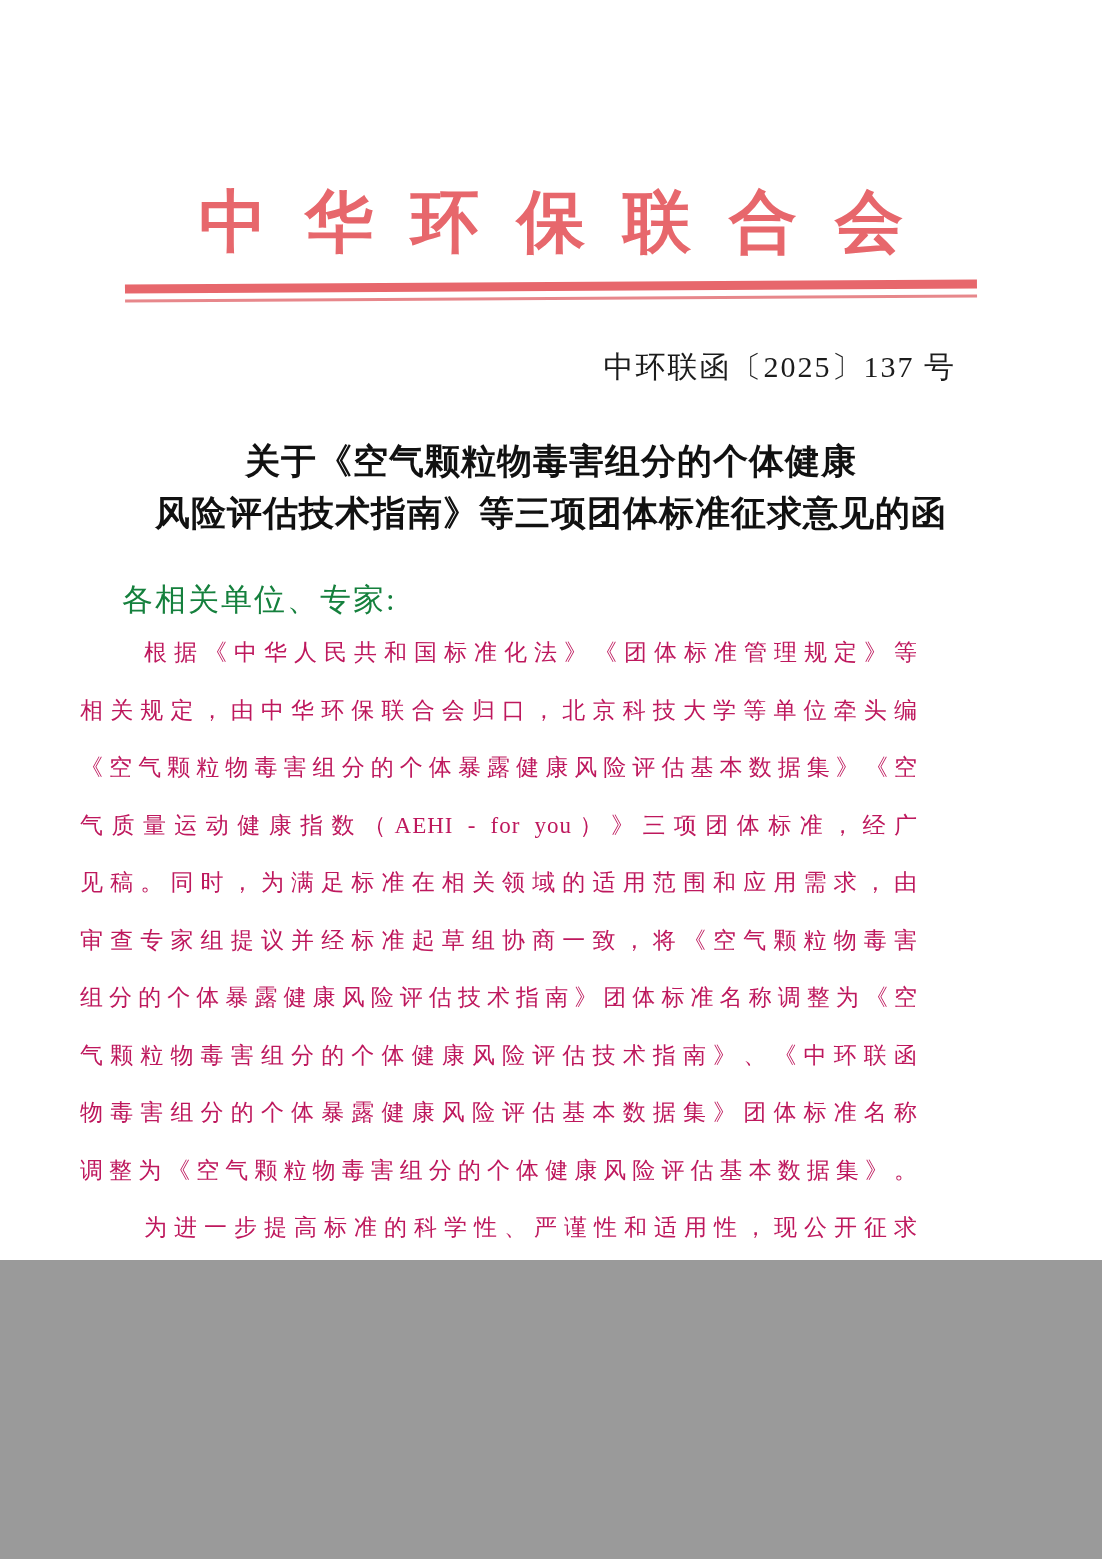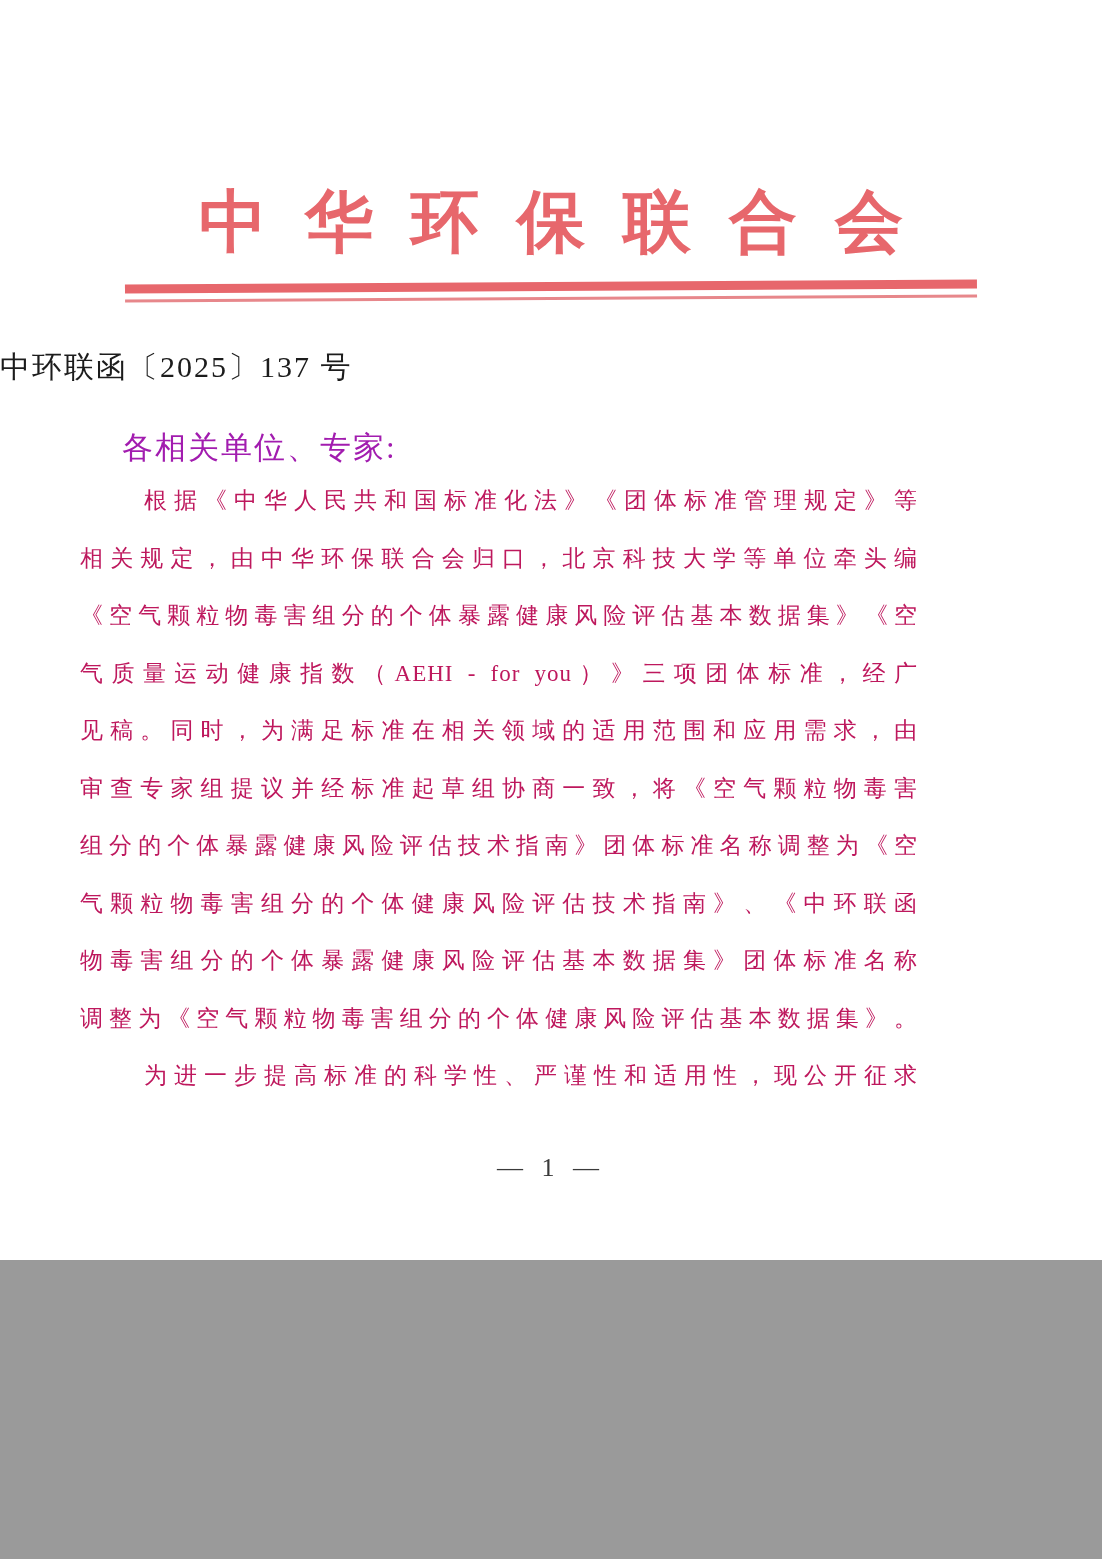--- a/index.html
+++ b/index.html
@@ -41,42 +41,42 @@
   }
   .rule-thin {
     height: 3px;
     margin-top: 6px;
     background: #e7878b;
   }
   
   .doc-number {
     margin-top: 46px;
     padding-right: 146px;
-    text-align: left;
+    text-align: right;
     font-size: 30px;
     line-height: 42px;
     color: #1c1c1c;
     letter-spacing: 2px;
   }
   
   .doc-title {
     margin-top: 48px;
     text-align: center;
     font-size: 35px;
     font-weight: bold;
     line-height: 52px;
     color: #111111;
     letter-spacing: 1px;
   }
   
   .salutation {
     margin: 40px 0 0 122px;
     font-size: 31px;
     line-height: 40px;
-    color: #a21caf;
+    color: #15803d;
     letter-spacing: 2px;
   }
   
   .body-block {
     width: 838px;
     margin: 4px 0 0 80px;
     font-size: 23px;
     color: #be185d;
   }
   .body-line {
@@ -105,20 +105,24 @@
 
   <div class="org-name">中华环保联合会</div>
 
   <div class="rule-wrap">
     <div class="rule-thick"></div>
     <div class="rule-thin"></div>
   </div>
 
   <div class="doc-number">中环联函〔2025〕137 号</div>
 
+  <div class="doc-title">
+    <div>关于《空气颗粒物毒害组分的个体健康</div>
+    <div>风险评估技术指南》等三项团体标准征求意见的函</div>
+  </div>
 
   <div class="salutation">各相关单位、专家:</div>
 
   <div class="body-block">
     <div class="body-line indent">根据《中华人民共和国标准化法》《团体标准管理规定》等</div>
     <div class="body-line">相关规定，由中华环保联合会归口，北京科技大学等单位牵头编</div>
     <div class="body-line">《空气颗粒物毒害组分的个体暴露健康风险评估基本数据集》《空</div>
     <div class="body-line">气质量运动健康指数（AEHI - for you）》三项团体标准，经广</div>
     <div class="body-line">见稿。同时，为满足标准在相关领域的适用范围和应用需求，由</div>
     <div class="body-line">审查专家组提议并经标准起草组协商一致，将《空气颗粒物毒害</div>

